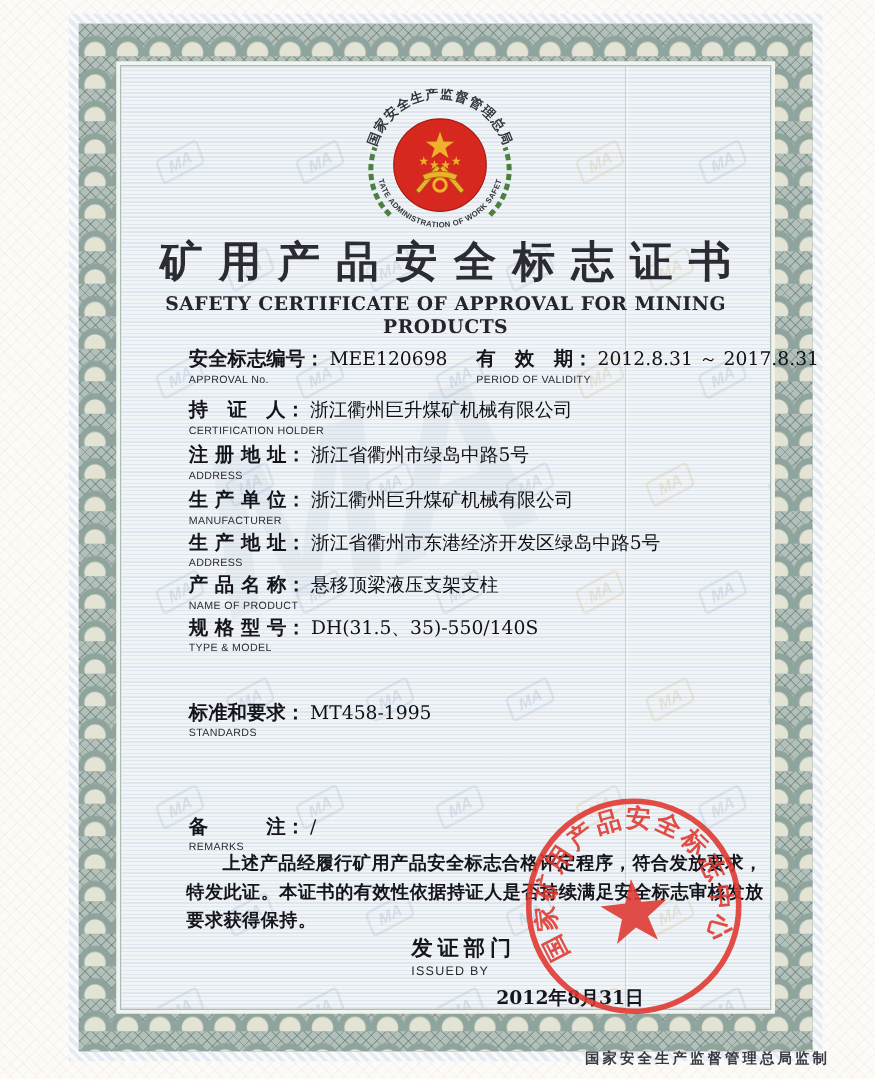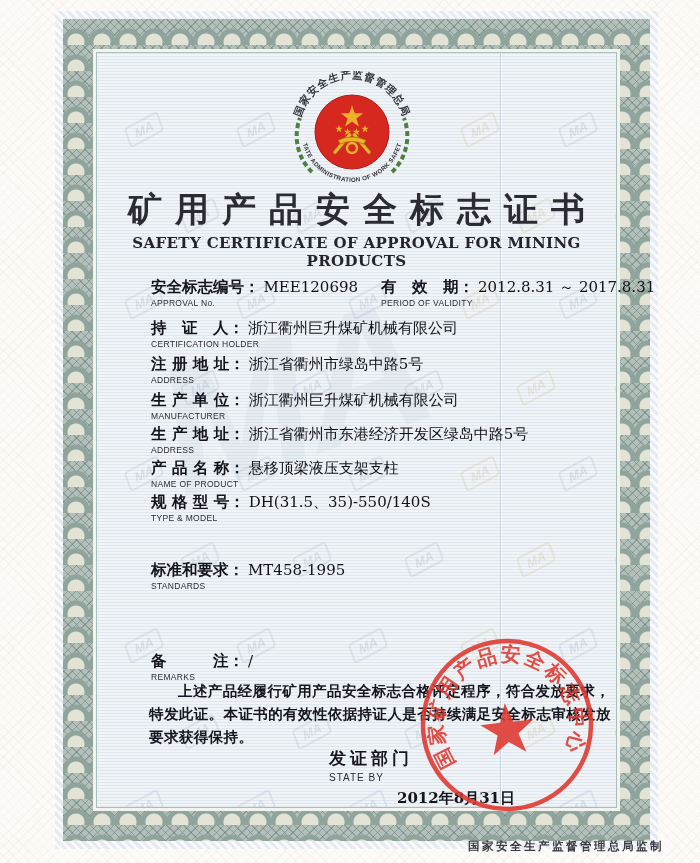--- a/index.html
+++ b/index.html
@@ -208,21 +208,21 @@
     </div>
     <div class="field" style="top:598px;">
       <div class="line"><span class="lbl">备　　　注：</span><span class="val">/</span></div>
       <div class="sub">REMARKS</div>
     </div>
 
     <div class="statement">上述产品经履行矿用产品安全标志合格评定程序，符合发放要求，特发此证。本证书的有效性依据持证人是否持续满足安全标志审核发放要求获得保持。</div>
 
     <div class="issuer">
       <div class="issuer-cn">发证部门</div>
-      <div class="issuer-en">STATE BY</div>
+      <div class="issuer-en">ISSUED BY</div>
     </div>
     <div class="issue-date">2012年8月31日</div>
 
     <svg class="stamp" viewBox="-92 -92 184 184" xmlns="http://www.w3.org/2000/svg">
       <defs>
         <path id="sealArc" d="M -59,25 A 64 64 0 1 1 59,25" fill="none"></path>
         <polygon id="sealStar" points="0,-28 6.47,-8.9 26.63,-8.65 10.46,3.4 16.46,22.65 0,11 -16.46,22.65 -10.46,3.4 -26.63,-8.65 -6.47,-8.9"></polygon>
       </defs>
       <circle cx="0" cy="0" r="84" fill="none" stroke="#df372e" stroke-width="4.5"></circle>
       <text font-size="20" font-weight="700" fill="#df372e" letter-spacing="2.5">

